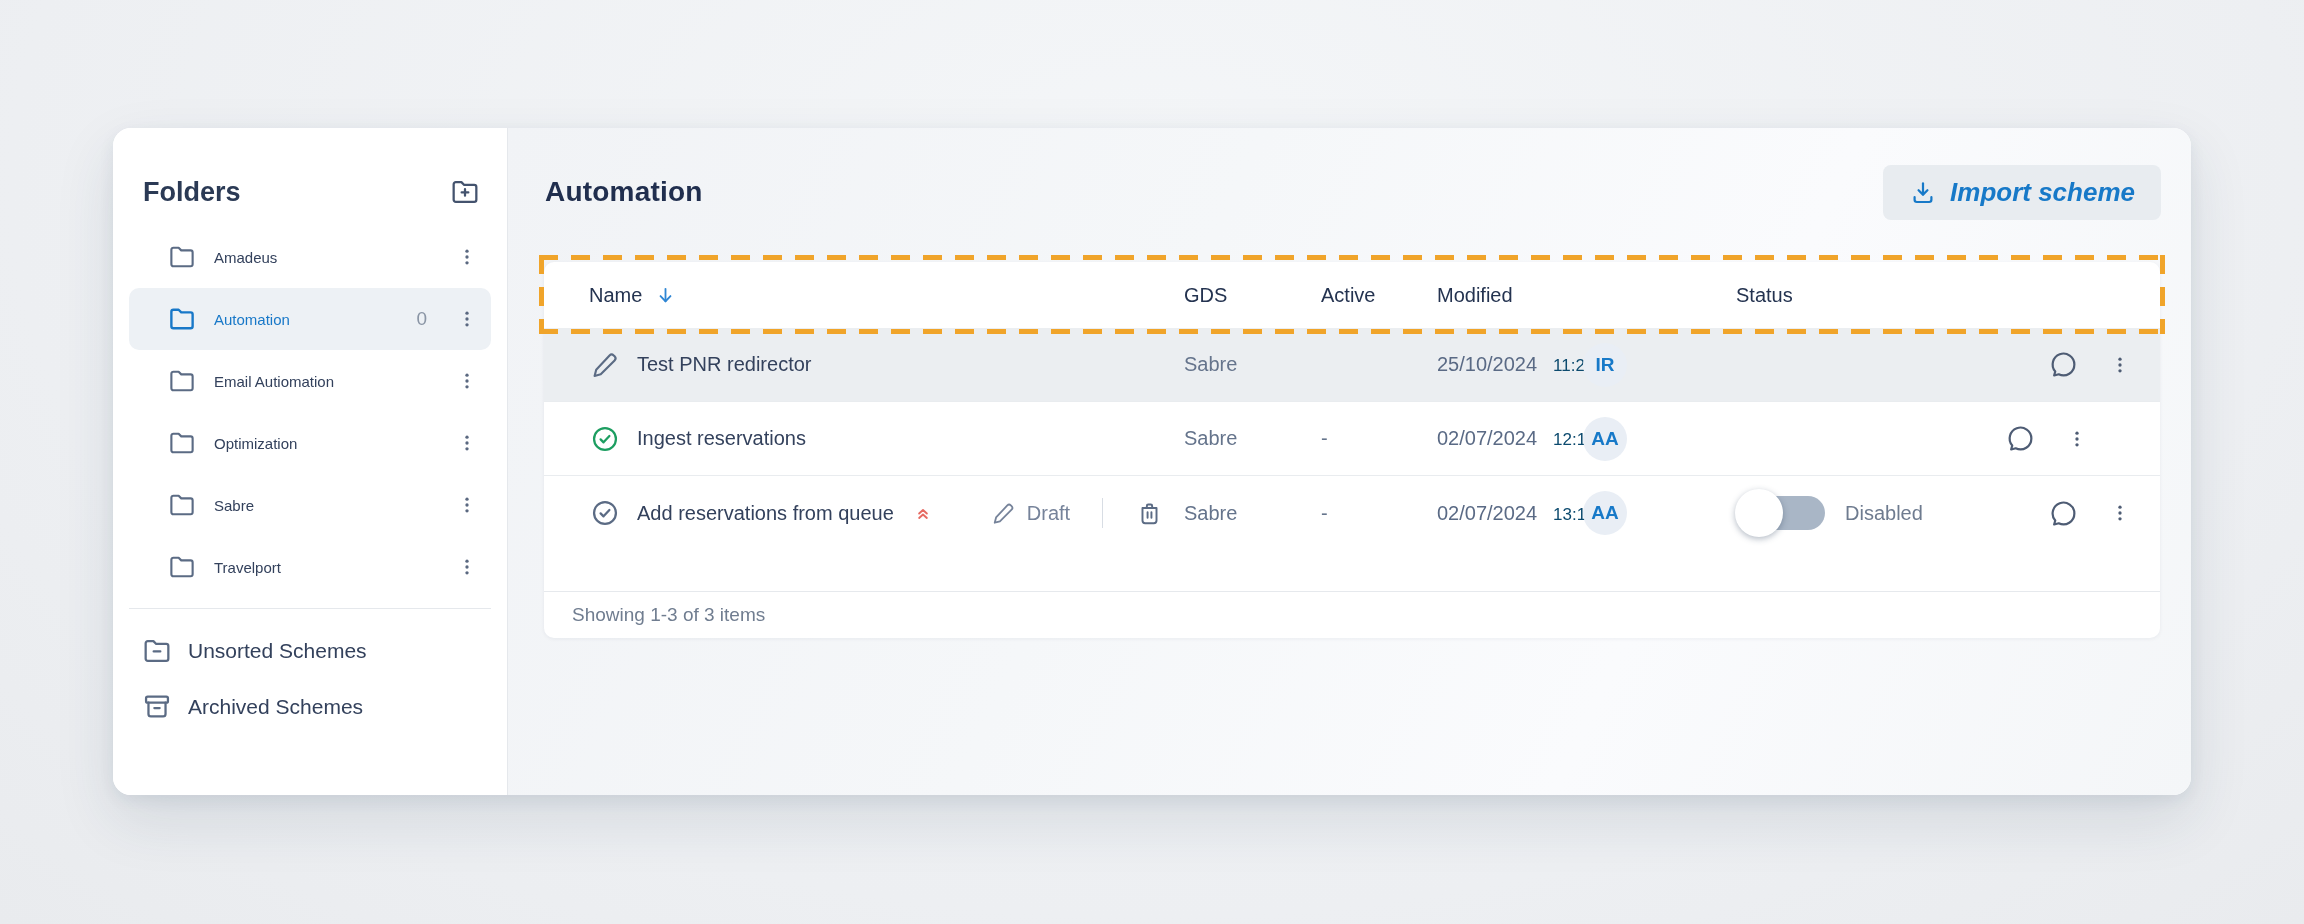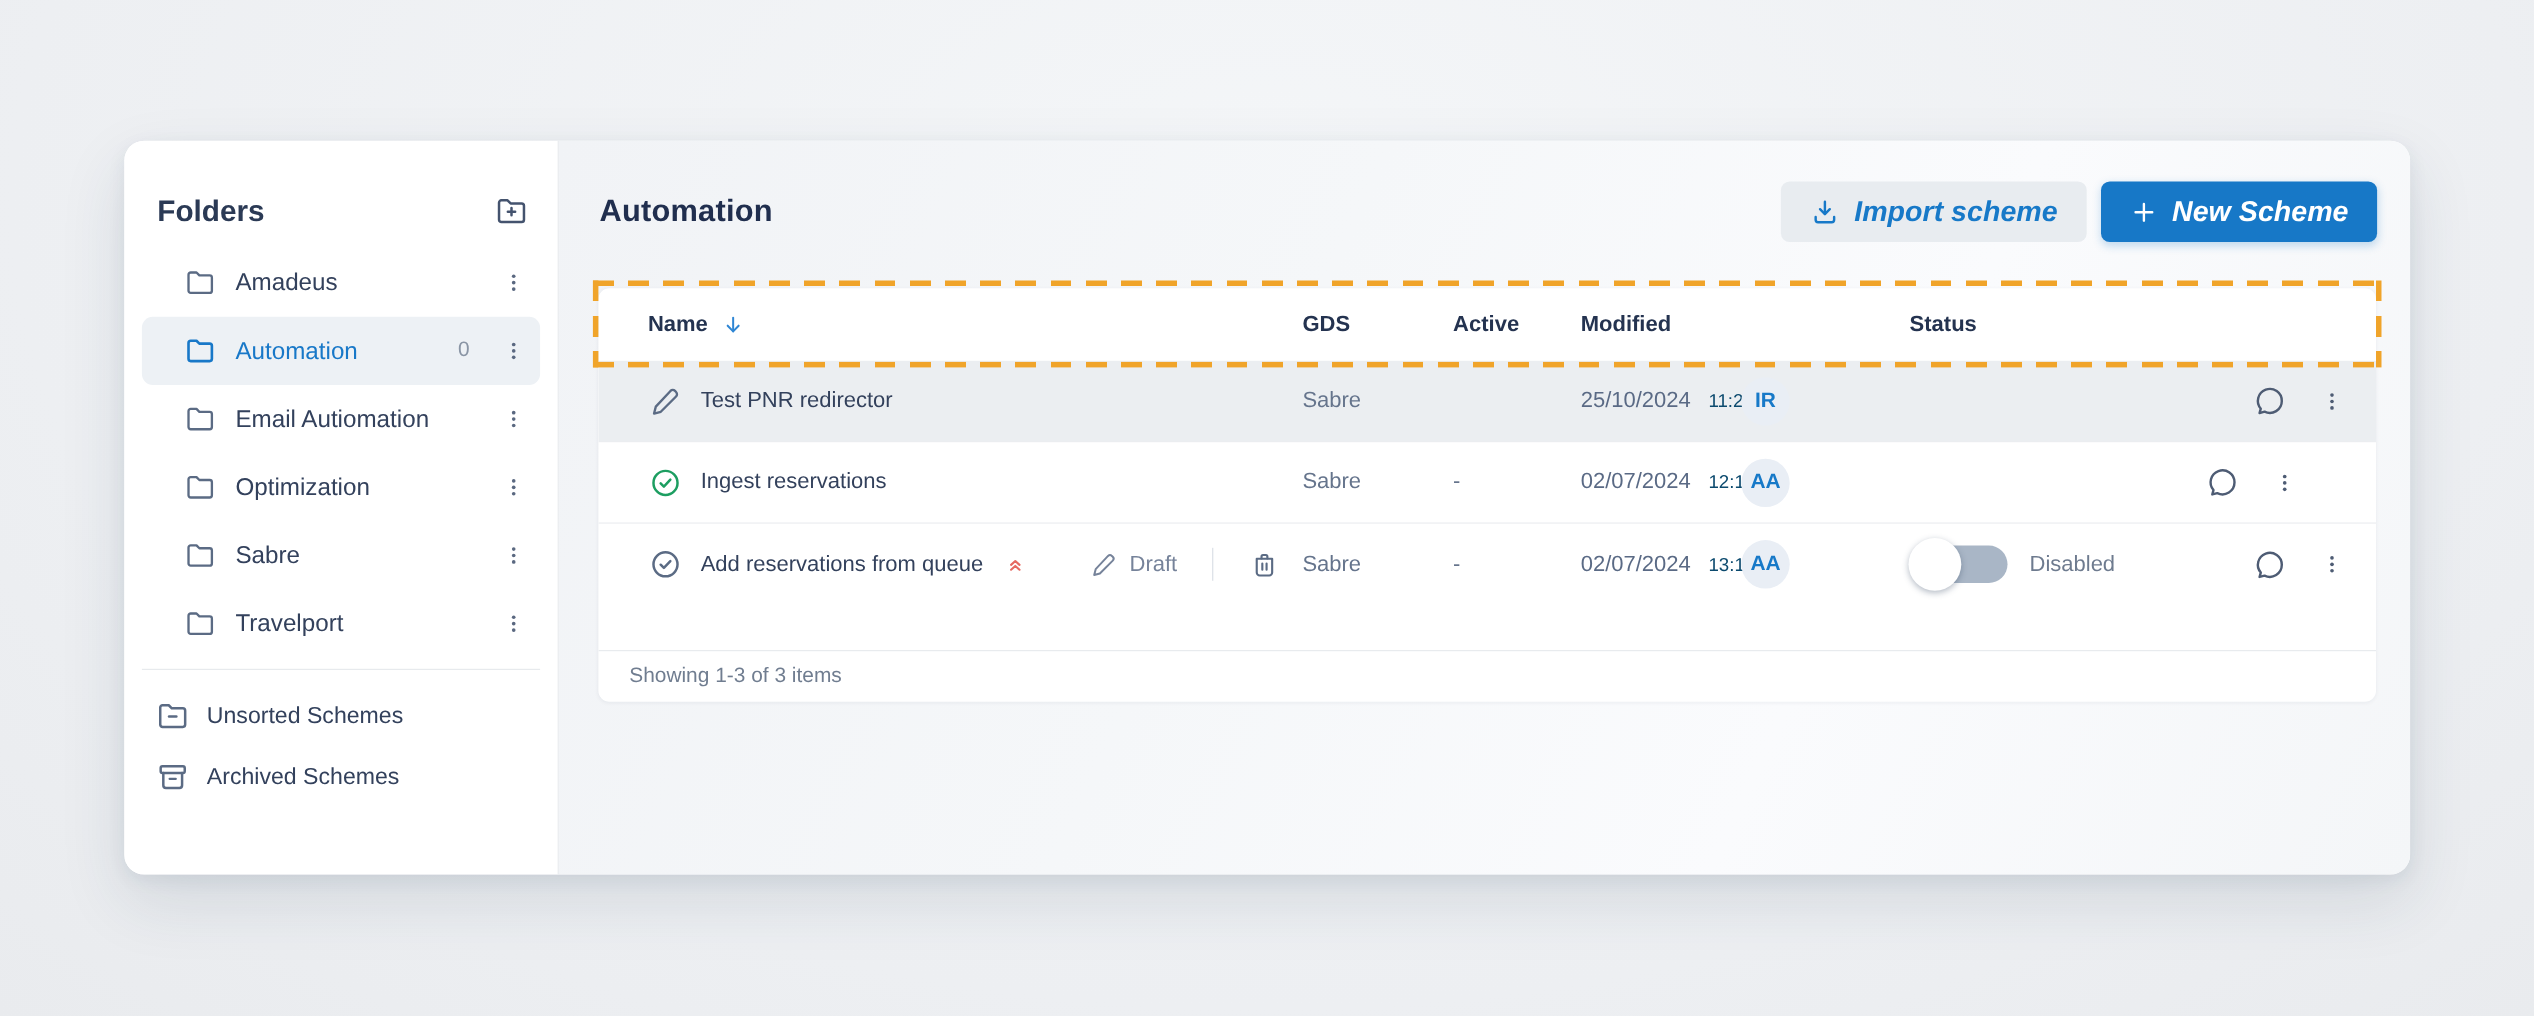--- a/index.html
+++ b/index.html
@@ -31,21 +31,21 @@
     height:40px; padding:0 10px 0 14px; margin-bottom:14px;
   }
   .sidebar-title { font-size:27px; font-weight:bold; color:#2b3a55; }
   .icon-btn { background:none; border:none; cursor:pointer; color:#44536e; padding:0; }
 
   .folder-item {
     height:62px; display:flex; align-items:center;
     padding:0 14px 0 38px; border-radius:10px; cursor:pointer;
   }
   .folder-item .f-icon { color:#5b6b84; margin-right:17px; }
-  .folder-item .f-label { flex:1; font-size:22px; color:#33415c; }
+  .folder-item .f-label { flex:1; font-size:15px; color:#33415c; }
   .folder-item .f-count { font-size:19px; color:#8a95a5; margin-right:30px; }
   .folder-item .kebab { color:#5a6880; }
   .folder-item.selected { background:#edf1f5; }
   .folder-item.selected .f-icon,
   .folder-item.selected .f-label { color:#1878c8; }
 
   .sidebar-divider { border:none; border-top:1px solid #e5e8ec; margin:10px 0 14px 0; }
 
   .sidebar-link {
     height:56px; display:flex; align-items:center; gap:15px;
@@ -81,21 +81,21 @@
     box-shadow:0 1px 4px rgba(25,39,60,.06);
     display:flex; flex-direction:column; overflow:hidden;
   }
 
   .trow {
     display:grid;
     grid-template-columns:595px 137px 116px 146px 130px 291px 1fr 120px;
     align-items:center; padding:0 30px 0 45px;
   }
   .thead { height:66px; }
-  .thead .th { font-size:20px; font-weight:bold; color:#243350; }
+  .thead .th { font-size:20px; font-weight:normal; color:#243350; }
   .th-name { display:flex; align-items:center; gap:12px; }
   .sort-icon { color:#2f86d4; }
   .th-status { margin-left:23px; }
 
   .data-row { height:74px; font-size:20px; }
   .row-1 { height:73px; background:#ebeef1; }
   .row-2, .row-3 { border-top:1px solid #e9ecef; }
   .row-3 { height:75px; }
   .rows-filler { flex:1; }
 
@@ -288,28 +288,20 @@
       <button class="btn btn-secondary">
         <span>
           <svg width="28" height="28" viewBox="0 0 24 24" fill="none" stroke="currentColor" stroke-width="1.9" stroke-linecap="round" stroke-linejoin="round">
             <path d="M12 3.8v9.4"></path>
               <path d="M8.2 9.6l3.8 3.8 3.8-3.8"></path>
             <path d="M4.8 15.6v2.2c0 1 .8 1.9 1.9 1.9h10.6c1.1 0 1.9-.9 1.9-1.9v-2.2"></path>
           </svg>
         </span>
         <span>Import scheme</span>
       </button>
-      <button class="btn btn-primary">
-        <span>
-          <svg width="26" height="26" viewBox="0 0 24 24" fill="none" stroke="currentColor" stroke-width="2" stroke-linecap="round">
-              <path d="M12 5v14M5 12h14"></path>
-            </svg>
-        </span>
-        <span>New Scheme</span>
-      </button>
     </div>
 
     <div class="table-wrap">
       <div class="table-card">
 
         <div class="trow thead">
           <div class="th th-name">
             <span>Name</span>
             <span class="sort-icon">
               <svg width="23" height="23" viewBox="0 0 24 24" fill="none" stroke="currentColor" stroke-width="1.9" stroke-linecap="round" stroke-linejoin="round">

